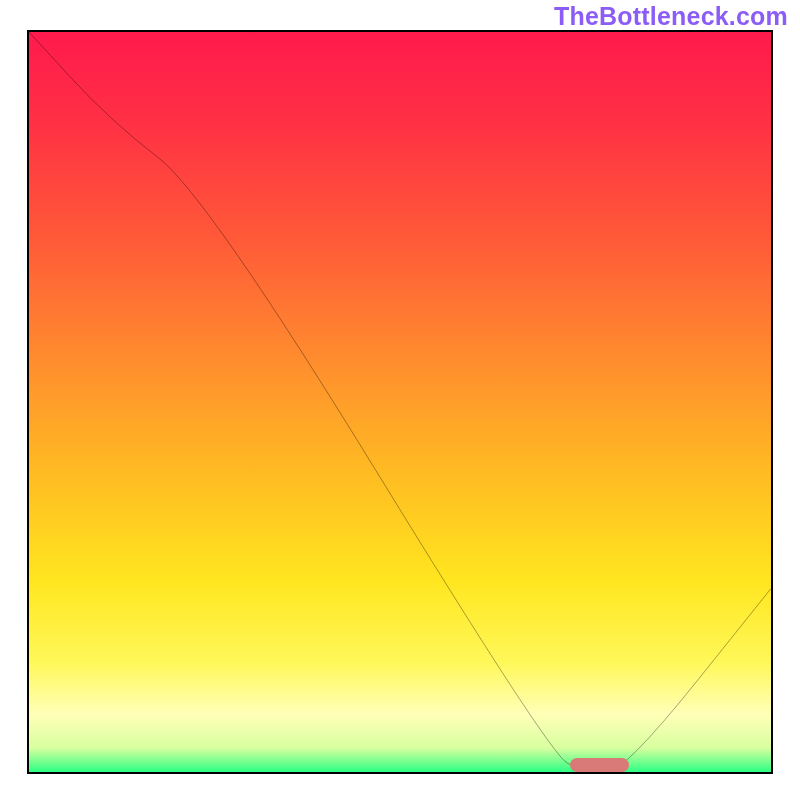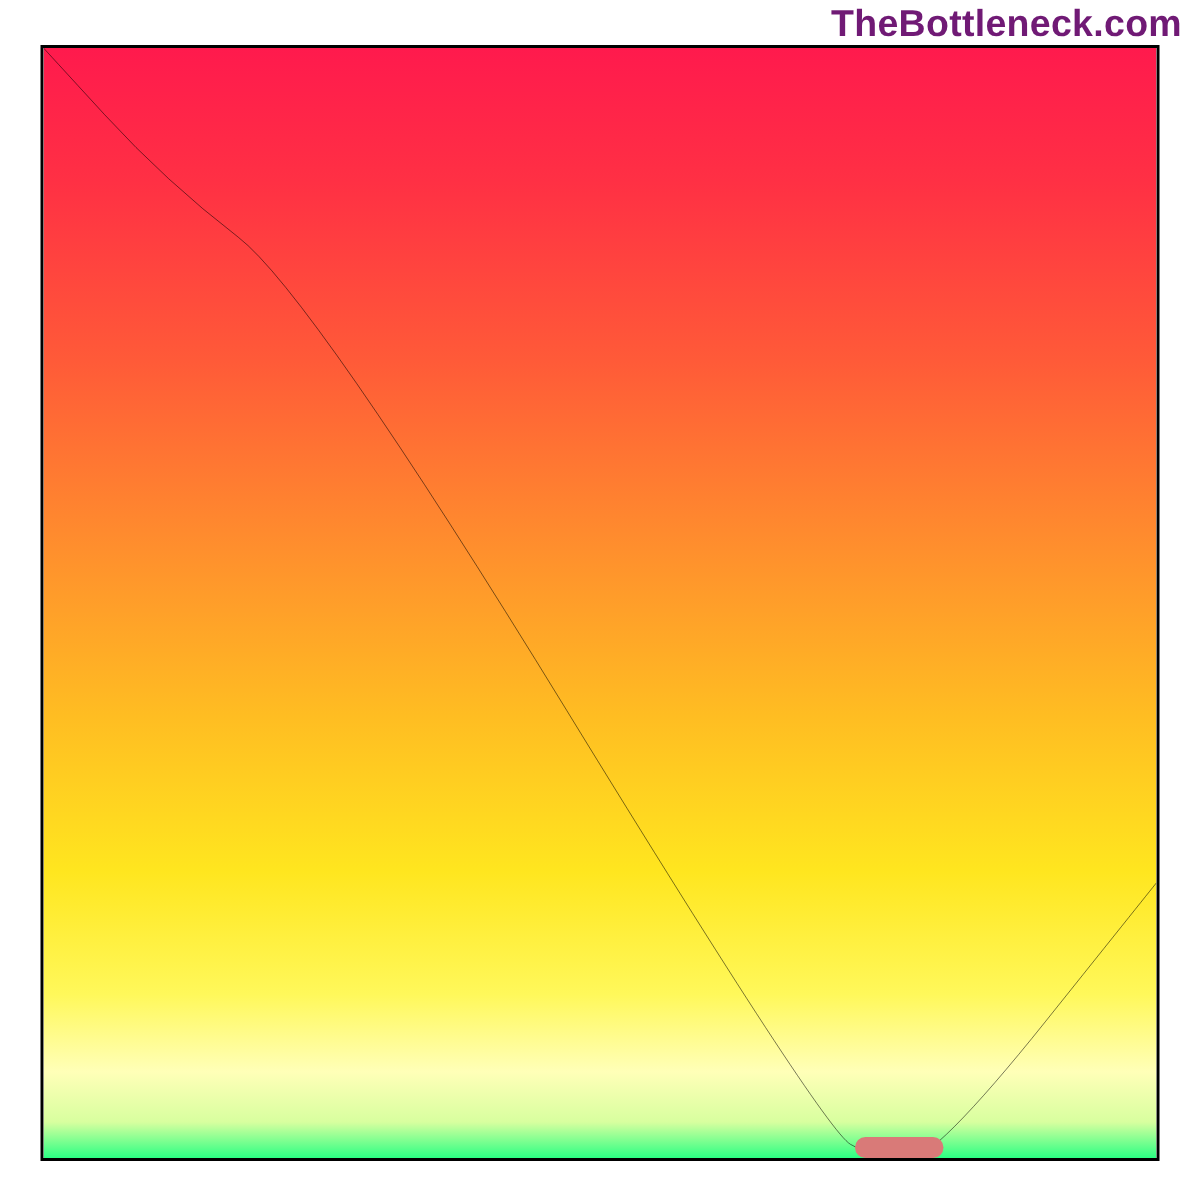--- a/index.html
+++ b/index.html
@@ -14,21 +14,21 @@
     position: relative;
     width: 800px;
     height: 800px;
   }
   .watermark {
     position: absolute;
     top: 2px;
     right: 12px;
     font-size: 25px;
     font-weight: 600;
-    color: #701a75;
+    color: #8b5cf6;
     letter-spacing: 0.2px;
   }
   .plot-frame {
     position: absolute;
     left: 27px;
     top: 30px;
     width: 746px;
     height: 744px;
     border: 2.5px solid #000;
     box-sizing: border-box;

